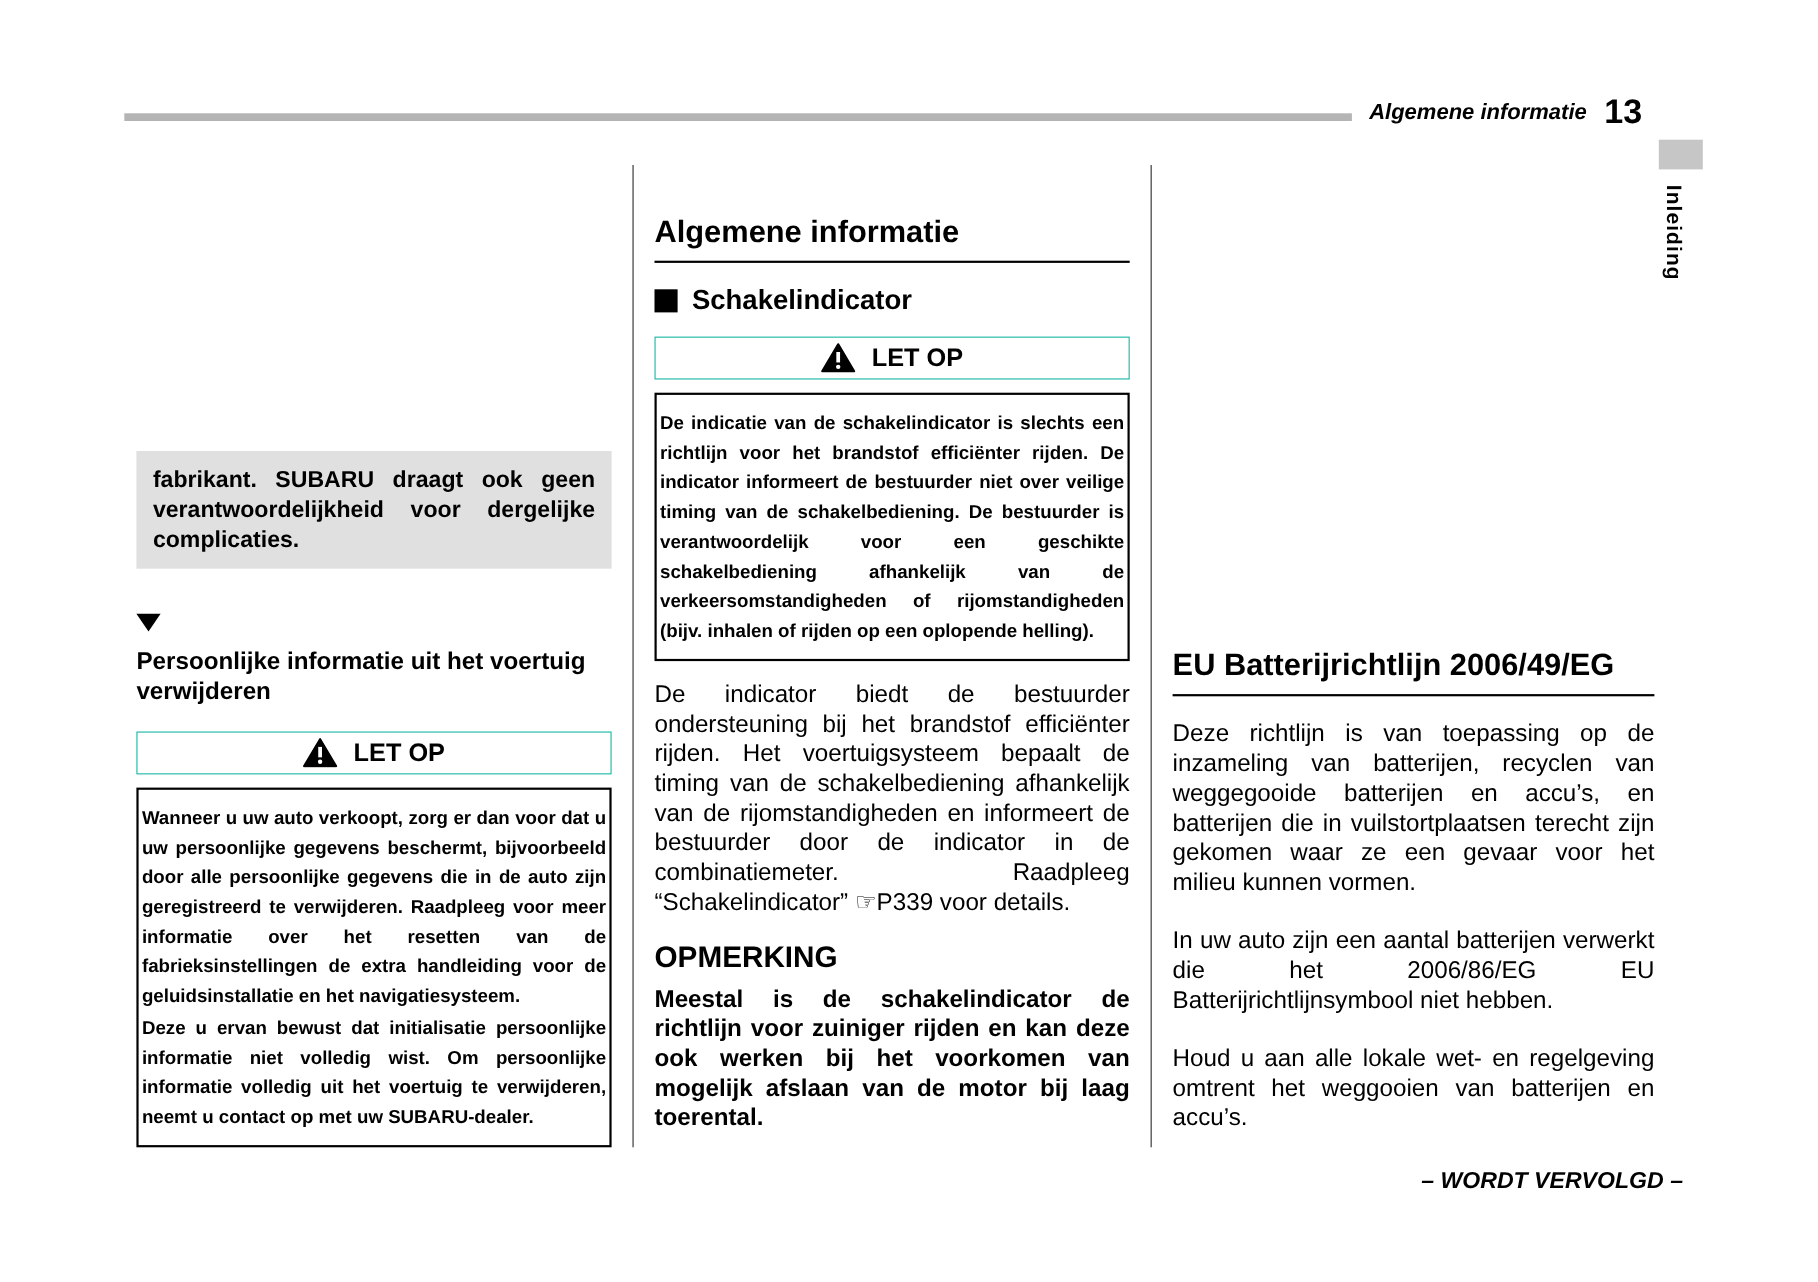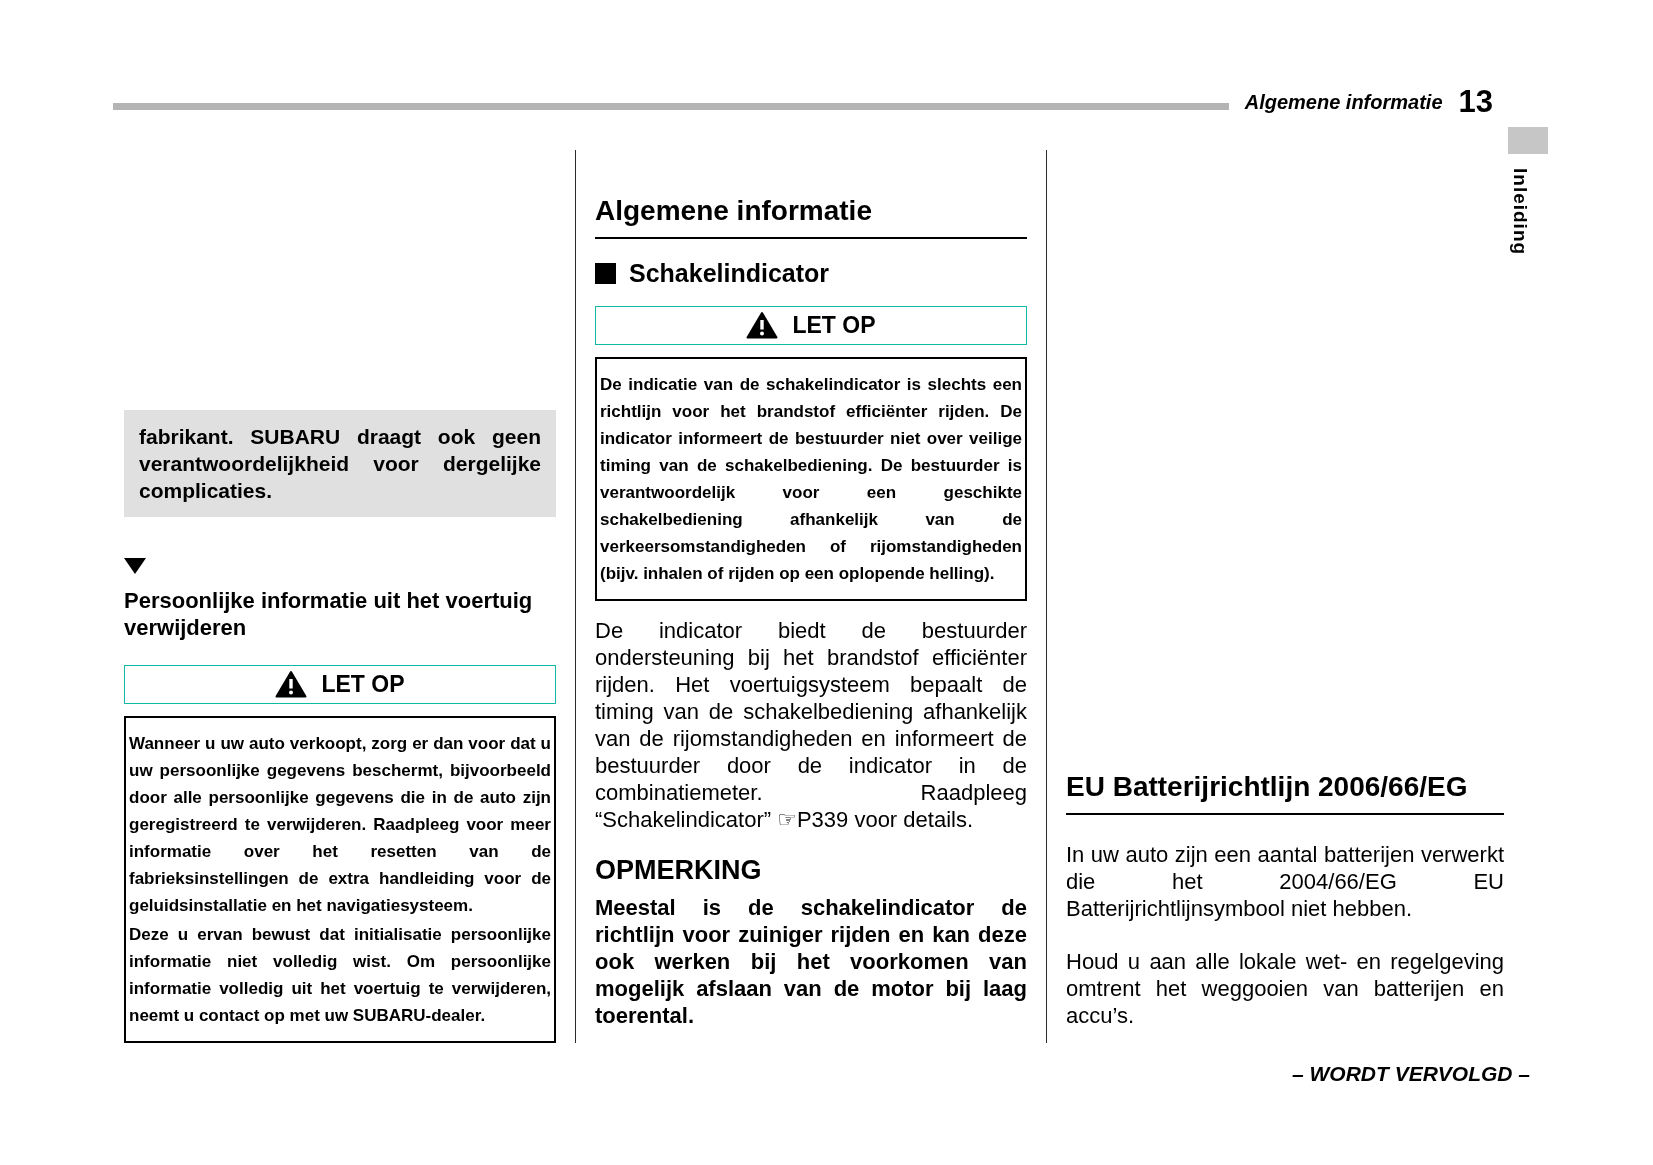--- a/index.html
+++ b/index.html
@@ -249,24 +249,25 @@
 
       <p class="body-text mid-body">De indicator biedt de bestuurder ondersteuning bij het brandstof efficiënter rijden. Het voertuigsysteem bepaalt de timing van de schakelbediening afhankelijk van de rijomstandigheden en informeert de bestuurder door de indicator in de combinatiemeter. Raadpleeg “Schakelindicator” ☞P339 voor details.</p>
 
       <h2 class="note-heading">OPMERKING</h2>
       <p class="body-text bold">Meestal is de schakelindicator de richtlijn voor zuiniger rijden en kan deze ook werken bij het voorkomen van mogelijk afslaan van de motor bij laag toerental.</p>
     </section>
 
     <div class="col-divider"></div>
 
     <section class="col" style="width:438px">
-      <h1 class="col-heading">EU Batterijrichtlijn 2006/66/EG</h1>
+      <h1 class="col-heading">EU Batterijrichtlijn 2006/49/EG</h1>
       <div class="heading-rule"></div>
 
-      <p class="body-text" style="margin-top:26px">In uw auto zijn een aantal batterijen verwerkt die het 2004/66/EG EU Batterijrichtlijnsymbool niet hebben.</p>
+      <p class="body-text">Deze richtlijn is van toepassing op de inzameling van batterijen, recyclen van weggegooide batterijen en accu’s, en batterijen die in vuilstortplaatsen terecht zijn gekomen waar ze een gevaar voor het milieu kunnen vormen.</p>
+      <p class="body-text" style="margin-top:26px">In uw auto zijn een aantal batterijen verwerkt die het 2006/86/EG EU Batterijrichtlijnsymbool niet hebben.</p>
       <p class="body-text" style="margin-top:26px">Houd u aan alle lokale wet- en regelgeving omtrent het weggooien van batterijen en accu’s.</p>
     </section>
 
   </div>
 
   <div class="page-footer">– WORDT VERVOLGD –</div>
 
 </div>
 
 </body></html>

